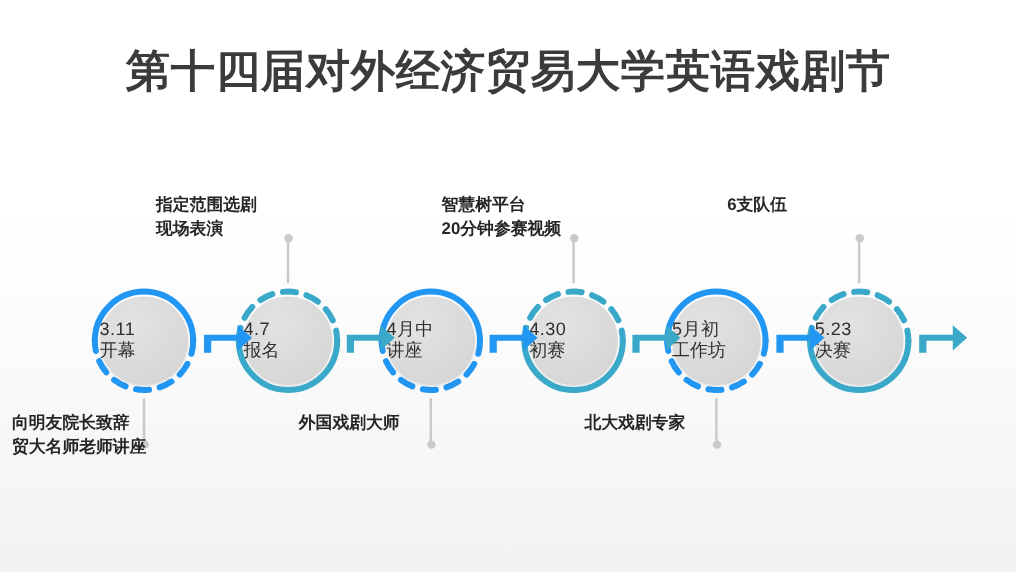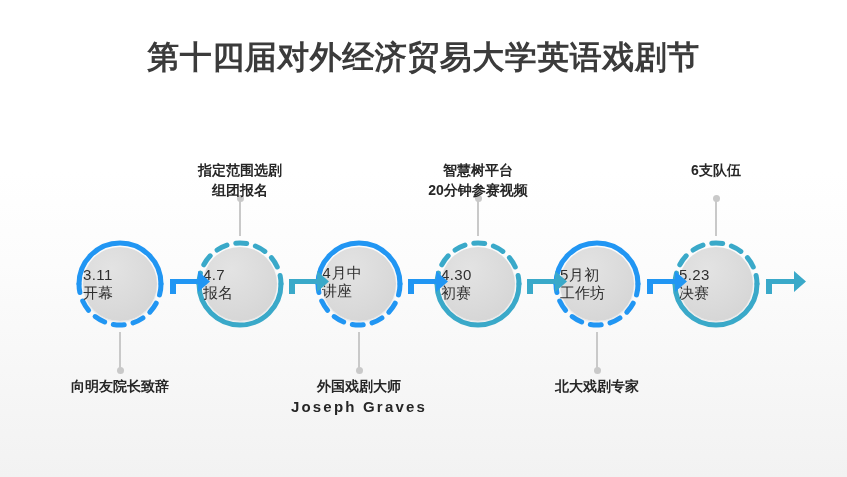--- a/index.html
+++ b/index.html
@@ -20,21 +20,21 @@
     height: 477px;
   }
 
   
   #title {
     position: absolute;
     left: 0;
     top: 38px;
     width: 847px;
     text-align: center;
-    font-size: 32px;
+    font-size: 37px;
     font-weight: bold;
     color: #3b3b3b;
     letter-spacing: 0.5px;
     line-height: 1.2;
     white-space: nowrap;
   }
 
   
   #timeline {
     position: absolute;
@@ -105,29 +105,28 @@
   .arrow {
     position: absolute;
     top: 258px;
     width: 44px;
     height: 42px;
   }
 
   
   .caption {
     position: absolute;
-    text-align: center;
     font-size: 14px;
     font-weight: bold;
     color: #262626;
     line-height: 1.45;
     white-space: nowrap;
   }
   .caption.above { top: 160px; }
-  .caption.below { top: 376px; }
+  .caption.below { top: 342px; }
   .caption .ln { display: block; }
   .caption .latin { letter-spacing: 2.2px; font-size: 15px; }
 </style>
 </head>
 <body>
 
 <div id="slide">
 
   <div id="title">第十四届对外经济贸易大学英语戏剧节</div>
 
@@ -139,52 +138,52 @@
         </svg>
         <div class="inner">
           <span class="l1">3.11</span>
           <span class="l2">开幕</span>
         </div>
         <div class="stem down"></div>
         <div class="dot down"></div>
       </div>
       <div class="caption below" style="left: 10px; width: 220px;">
         <span class="ln">向明友院长致辞</span>
+        <span class="ln">贸大名师老师讲座</span>
       </div>
       <div class="node" style="left: 192px;">
         <svg class="ring" viewBox="0 0 96 96" width="96" height="96">
           <path d="M 7 48 A 41 41 0 0 1 89 48" fill="none" stroke="#3aa9c9" stroke-width="5" stroke-linecap="round" stroke-dasharray="11 9"></path>
           <path d="M 89 48 A 41 41 0 0 1 7 48" fill="none" stroke="#3aa9c9" stroke-width="5" stroke-linecap="round"></path>
         </svg>
         <div class="inner">
           <span class="l1">4.7</span>
           <span class="l2">报名</span>
         </div>
         <div class="stem up"></div>
         <div class="dot up"></div>
       </div>
       <div class="caption above" style="left: 130px; width: 220px;">
         <span class="ln">指定范围选剧</span>
-        <span class="ln">组团报名</span>
-      </div>
-      <div class="node" style="left: 311px; font-family: Liberation Mono, monospace;">
+        <span class="ln">现场表演</span>
+      </div>
+      <div class="node" style="left: 311px;">
         <svg class="ring" viewBox="0 0 96 96" width="96" height="96">
           <path d="M 7 48 A 41 41 0 0 1 89 48" fill="none" stroke="#2196f3" stroke-width="5" stroke-linecap="round"></path>
           <path d="M 89 48 A 41 41 0 0 1 7 48" fill="none" stroke="#2196f3" stroke-width="5" stroke-linecap="round" stroke-dasharray="11 9"></path>
         </svg>
         <div class="inner">
           <span class="l1">4月中</span>
           <span class="l2">讲座</span>
         </div>
         <div class="stem down"></div>
         <div class="dot down"></div>
       </div>
       <div class="caption below" style="left: 249px; width: 220px;">
         <span class="ln">外国戏剧大师</span>
-        <span class="ln latin">Joseph Graves</span>
       </div>
       <div class="node" style="left: 430px;">
         <svg class="ring" viewBox="0 0 96 96" width="96" height="96">
           <path d="M 7 48 A 41 41 0 0 1 89 48" fill="none" stroke="#3aa9c9" stroke-width="5" stroke-linecap="round" stroke-dasharray="11 9"></path>
           <path d="M 89 48 A 41 41 0 0 1 7 48" fill="none" stroke="#3aa9c9" stroke-width="5" stroke-linecap="round"></path>
         </svg>
         <div class="inner">
           <span class="l1">4.30</span>
           <span class="l2">初赛</span>
         </div>

